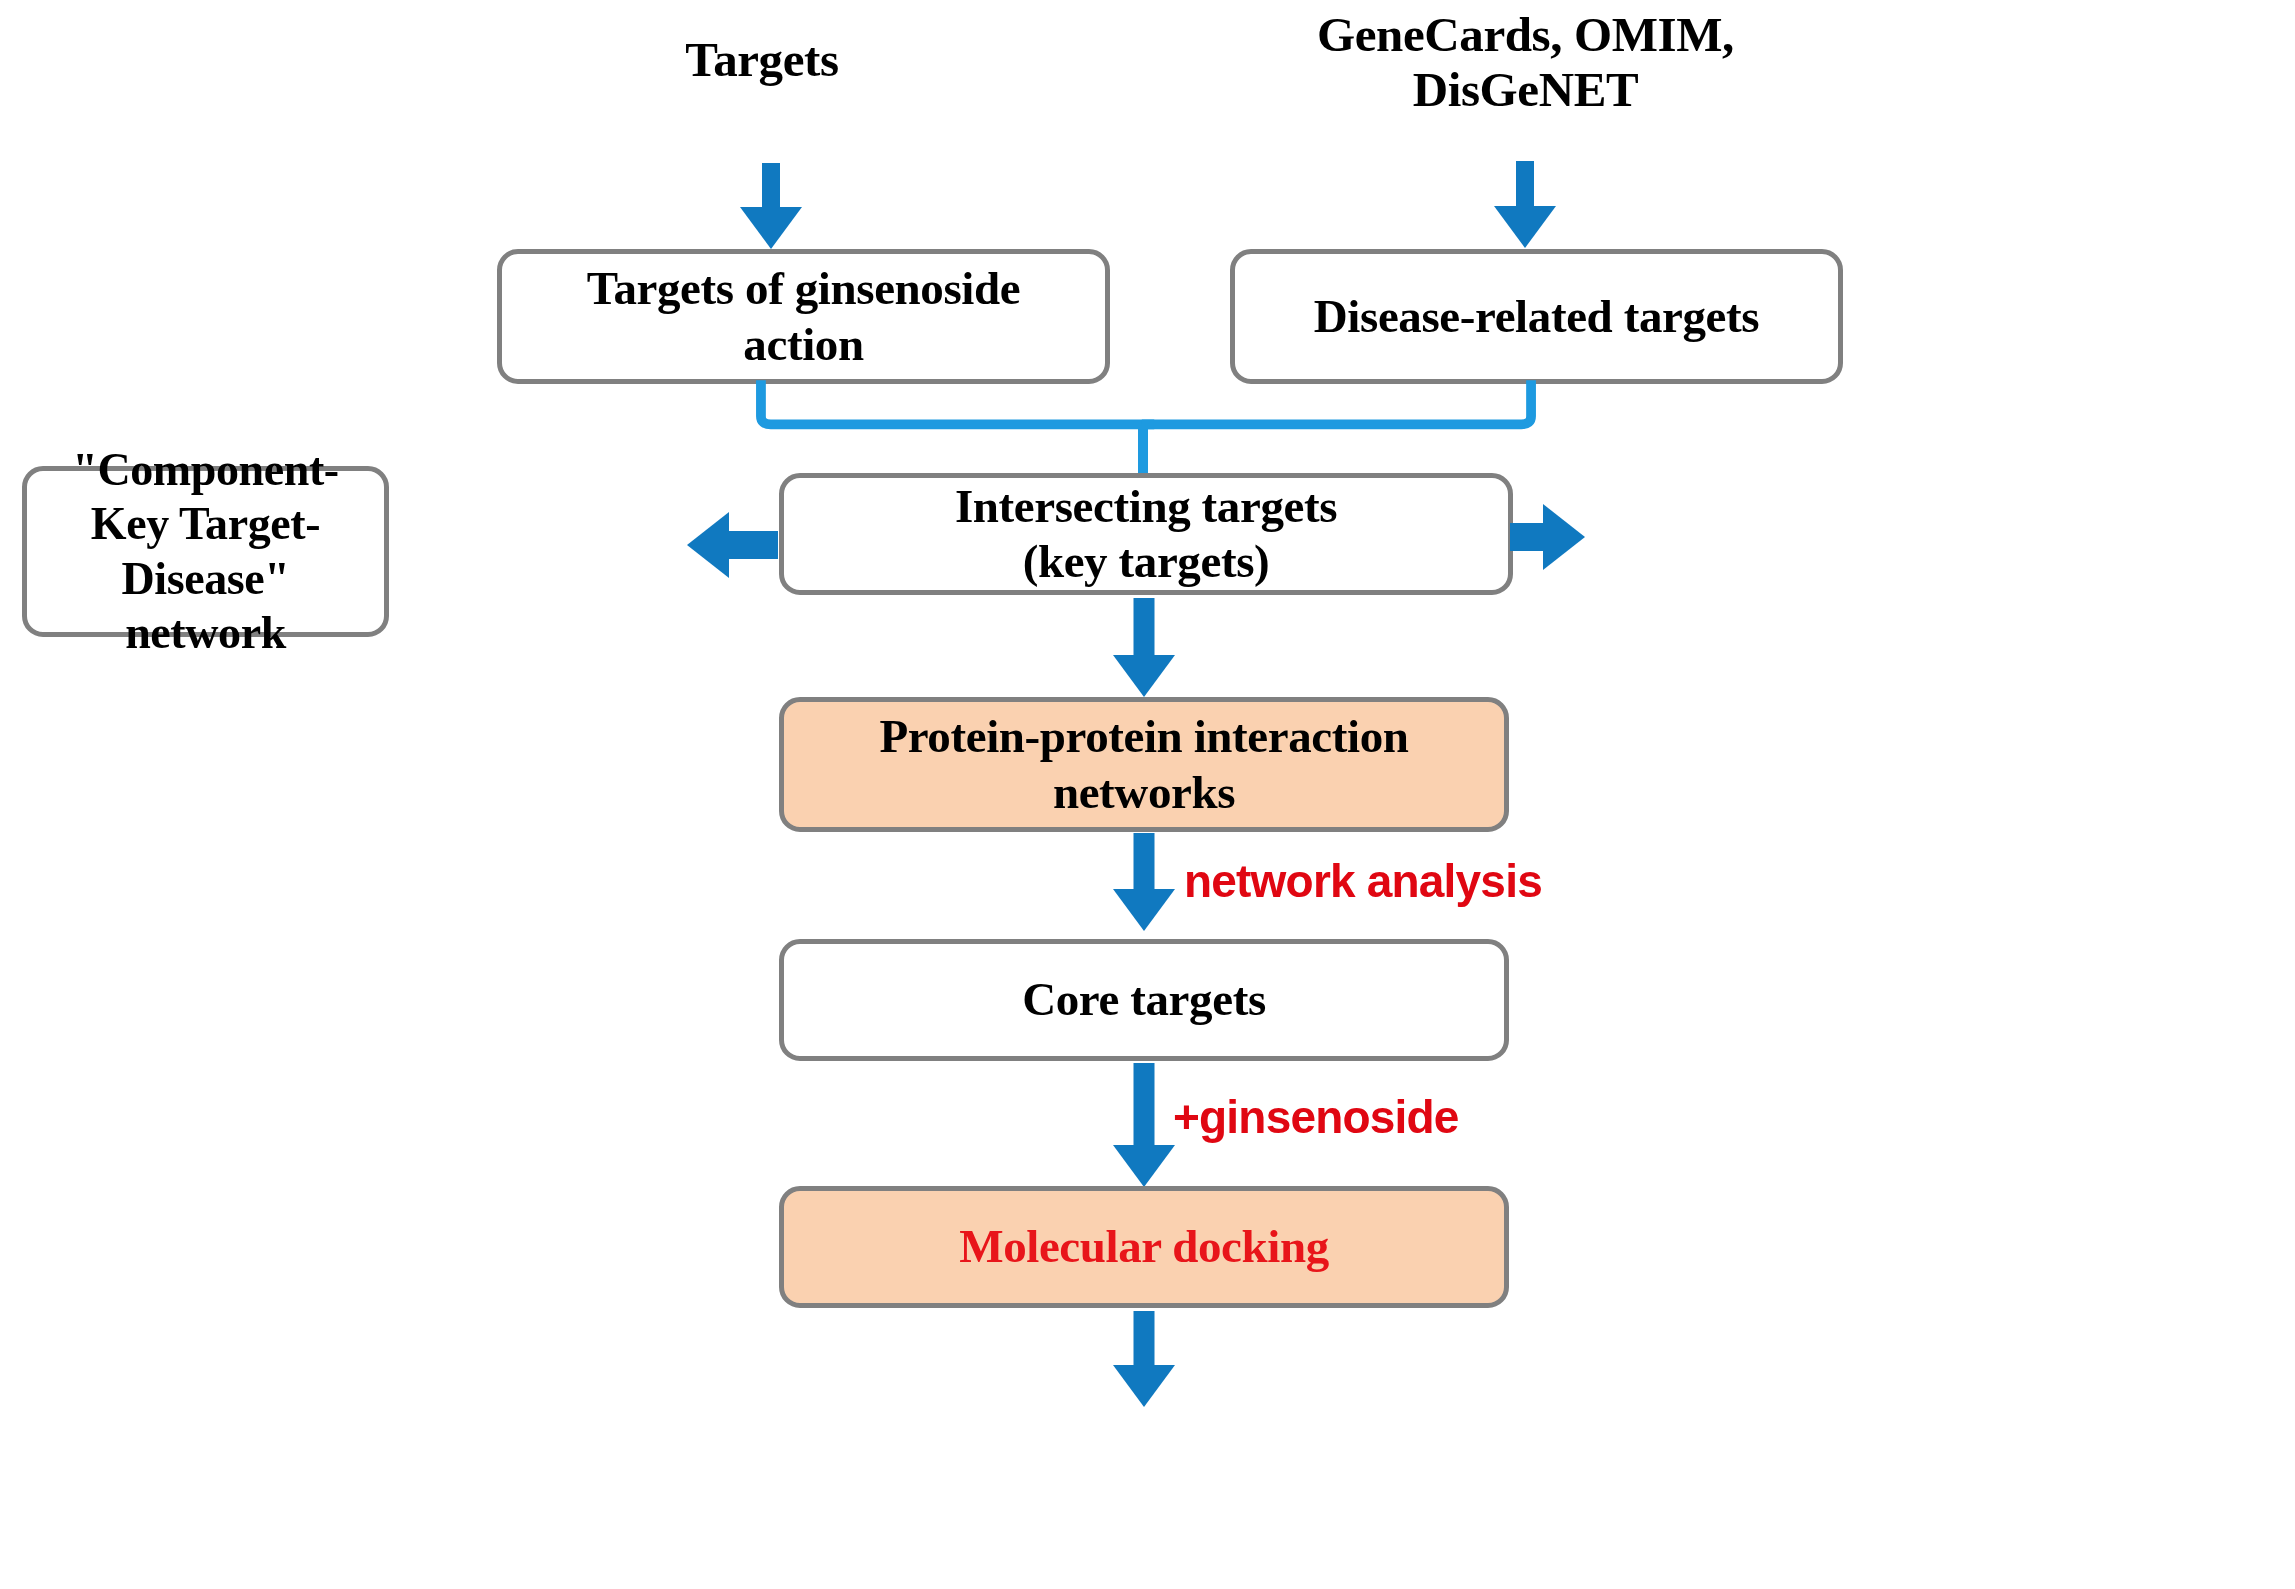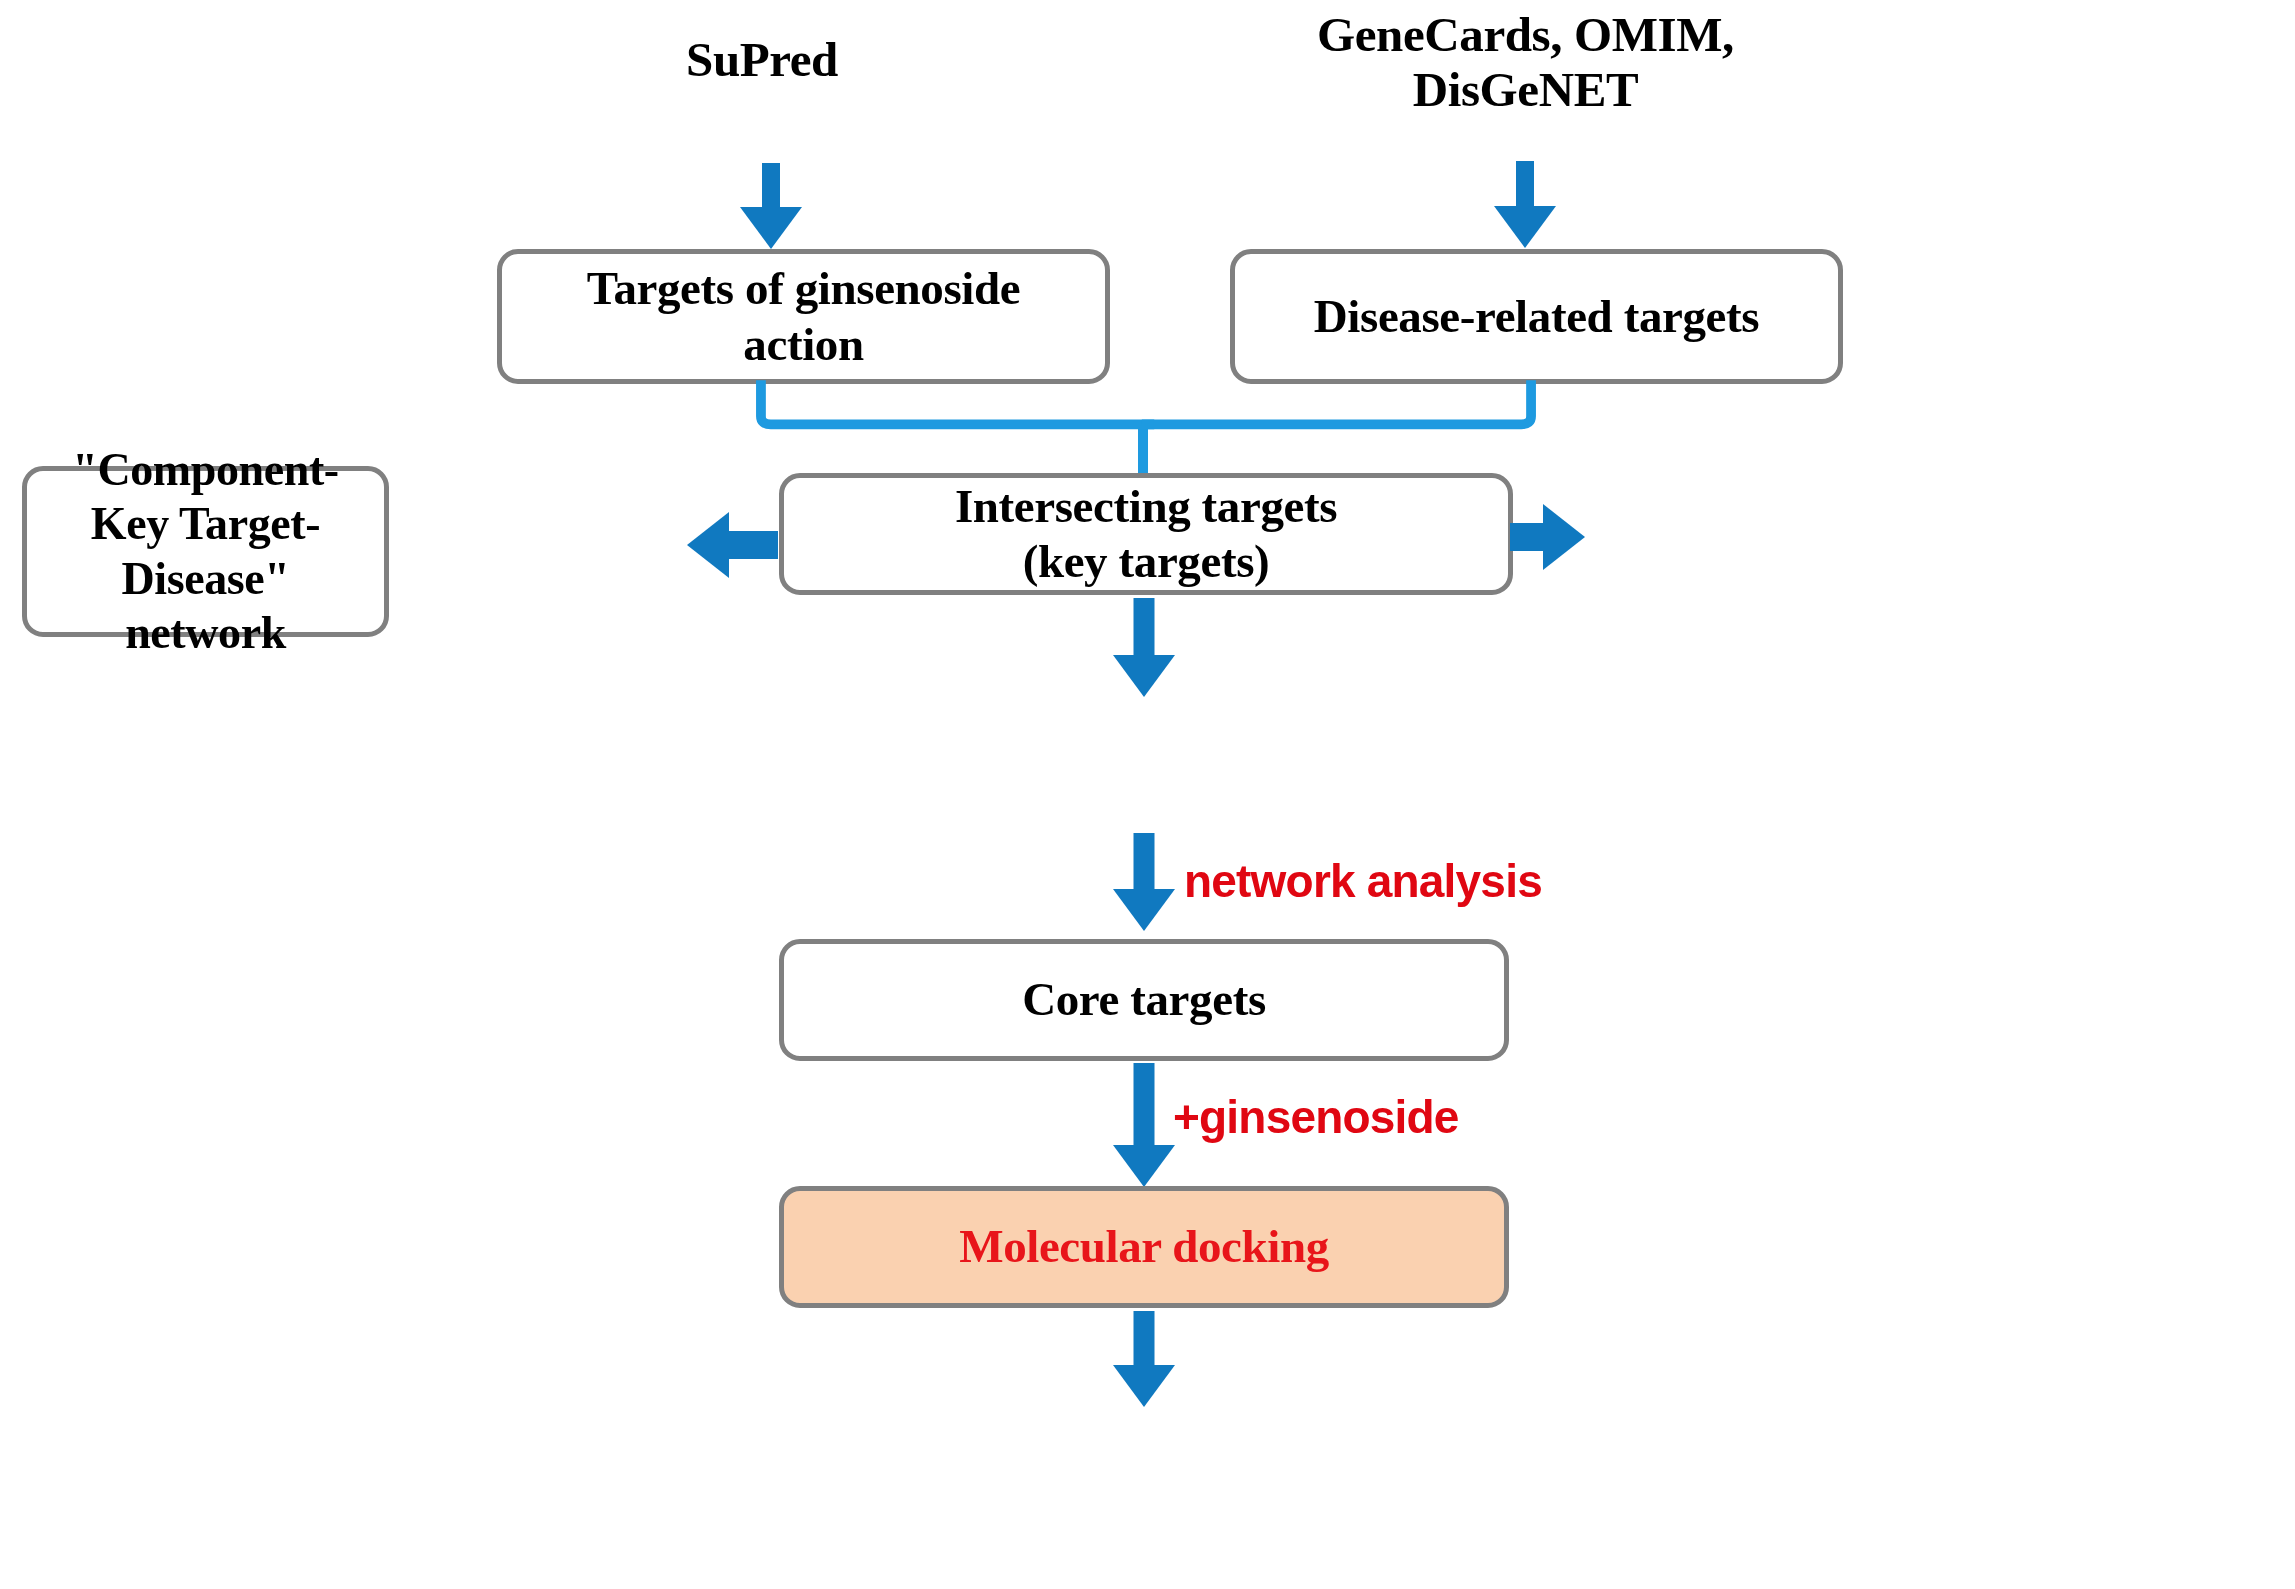--- a/index.html
+++ b/index.html
@@ -119,21 +119,21 @@
   }
 
   
   .bracket { position: absolute; }
 </style>
 </head>
 <body>
 
 <div id="canvas">
 
-  <div class="src-label" style="left:599px; top:33px; width:326px;">SuPred</div>
+  <div class="src-label" style="left:599px; top:33px; width:326px;">Targets</div>
 
   <div class="src-label" style="left:1248px; top:8.2px; width:555px;">GeneCards, OMIM,
 DisGeNET</div>
 
   <div class="v-arrow" style="left:738px; top:163px; width:65px; height:86px;">
     <div class="shaft" style="width:18px; height:46px;"></div>
     <div class="head"></div>
   </div>
 
   <div class="v-arrow" style="left:1492px; top:161px; width:65px; height:87px;">
@@ -169,20 +169,22 @@
   <div class="h-arrow right" style="left:1510px; top:504px; width:75px; height:65px;">
     <div class="shaft" style="width:38px; height:28px;"></div>
     <div class="head"></div>
   </div>
 
   <div class="v-arrow" style="left:1111px; top:598px; width:65px; height:99px;">
     <div class="shaft" style="width:21px; height:59px;"></div>
     <div class="head"></div>
   </div>
 
+  <div class="node fill-orange" style="left:779px; top:697px; width:730px; height:135px;">Protein-protein interaction
+networks</div>
 
   <div class="v-arrow" style="left:1111px; top:833px; width:65px; height:98px;">
     <div class="shaft" style="width:21px; height:57px;"></div>
     <div class="head"></div>
   </div>
   <div class="annot" style="left:1184px; top:851px;">network analysis</div>
 
   <div class="node" style="left:779px; top:939px; width:730px; height:122px;">Core targets</div>
 
   <div class="v-arrow" style="left:1111px; top:1063px; width:65px; height:124px;">

